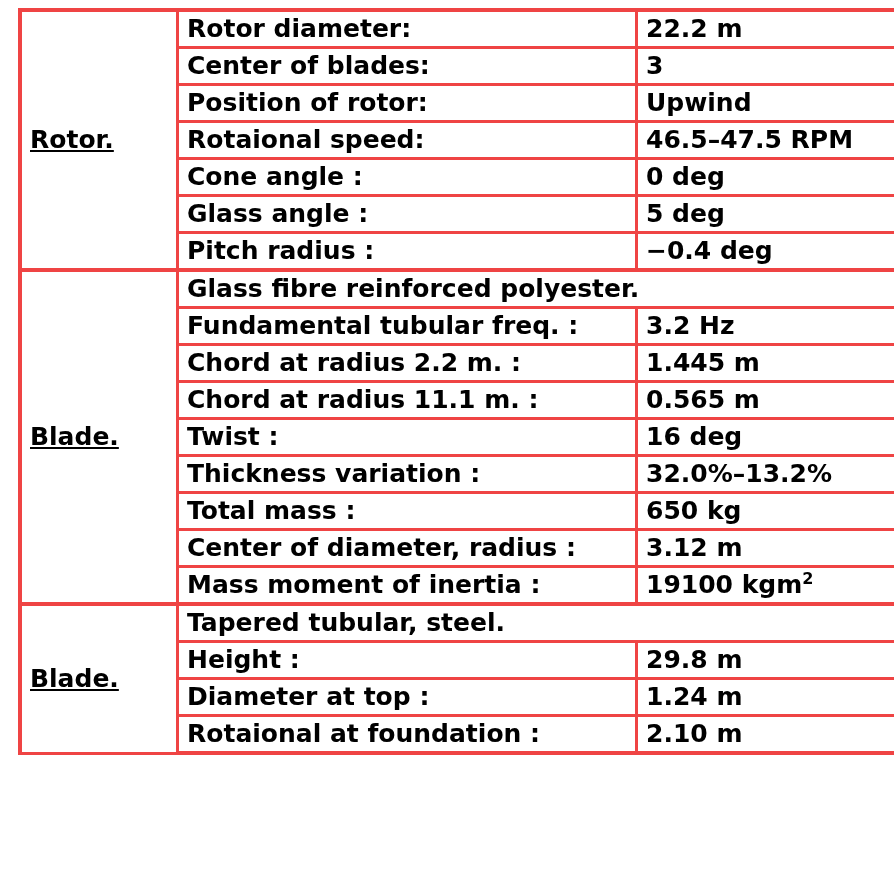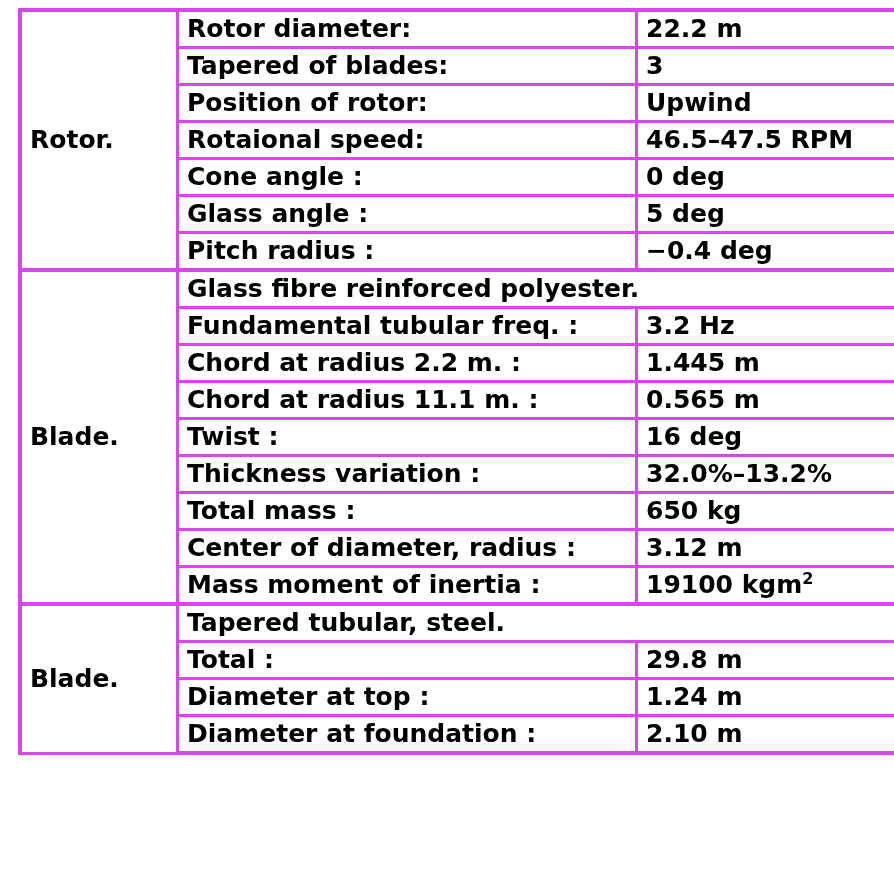--- a/index.html
+++ b/index.html
@@ -23,29 +23,30 @@
   }
   table.spec {
     border-collapse: collapse;
     width: 866px;
     table-layout: fixed;
     font-size: 25px;
     font-weight: bold;
     line-height: 1.0;
   }
   table.spec td {
-    border: 3px solid #d946ef;
+    border: 3px solid #ef4444;
     padding: 4px 8px 5px 8px;
     vertical-align: middle;
     white-space: nowrap;
     overflow: hidden;
   }
   td.group {
     width: 138px;
     padding-left: 10px;
+    text-decoration: underline;
   }
   td.param {
     width: 440px;
   }
   td.value {
     width: 270px;
   }
   
   table.spec td.group {
     border-left-width: 4px;
@@ -70,21 +71,21 @@
 
 <div class="sheet">
   <table class="spec">
     <tbody>
         <tr class="first-of-group">
           <td class="group" rowspan="7">Rotor.</td>
           <td class="param">Rotor diameter:</td>
           <td class="value">22.2 m</td>
         </tr>
         <tr>
-          <td class="param">Tapered of blades:</td>
+          <td class="param">Center of blades:</td>
           <td class="value">3</td>
         </tr>
         <tr>
           <td class="param">Position of rotor:</td>
           <td class="value">Upwind</td>
         </tr>
         <tr>
           <td class="param">Rotaional speed:</td>
           <td class="value">46.5–47.5 RPM</td>
         </tr>
@@ -134,26 +135,26 @@
         </tr>
         <tr>
           <td class="param">Mass moment of inertia :</td>
           <td class="value"><span>19100 kgm</span><span class="sup">2</span></td>
         </tr>
         <tr class="first-of-group">
           <td class="group" rowspan="4">Blade.</td>
           <td class="param" colspan="2">Tapered tubular, steel.</td>
         </tr>
         <tr>
-          <td class="param">Total :</td>
+          <td class="param">Height :</td>
           <td class="value">29.8 m</td>
         </tr>
         <tr>
           <td class="param">Diameter at top :</td>
           <td class="value">1.24 m</td>
         </tr>
         <tr class="last-row">
-          <td class="param">Diameter at foundation :</td>
+          <td class="param">Rotaional at foundation :</td>
           <td class="value">2.10 m</td>
         </tr>
       </tbody>
   </table>
 </div>
 
 </body></html>

